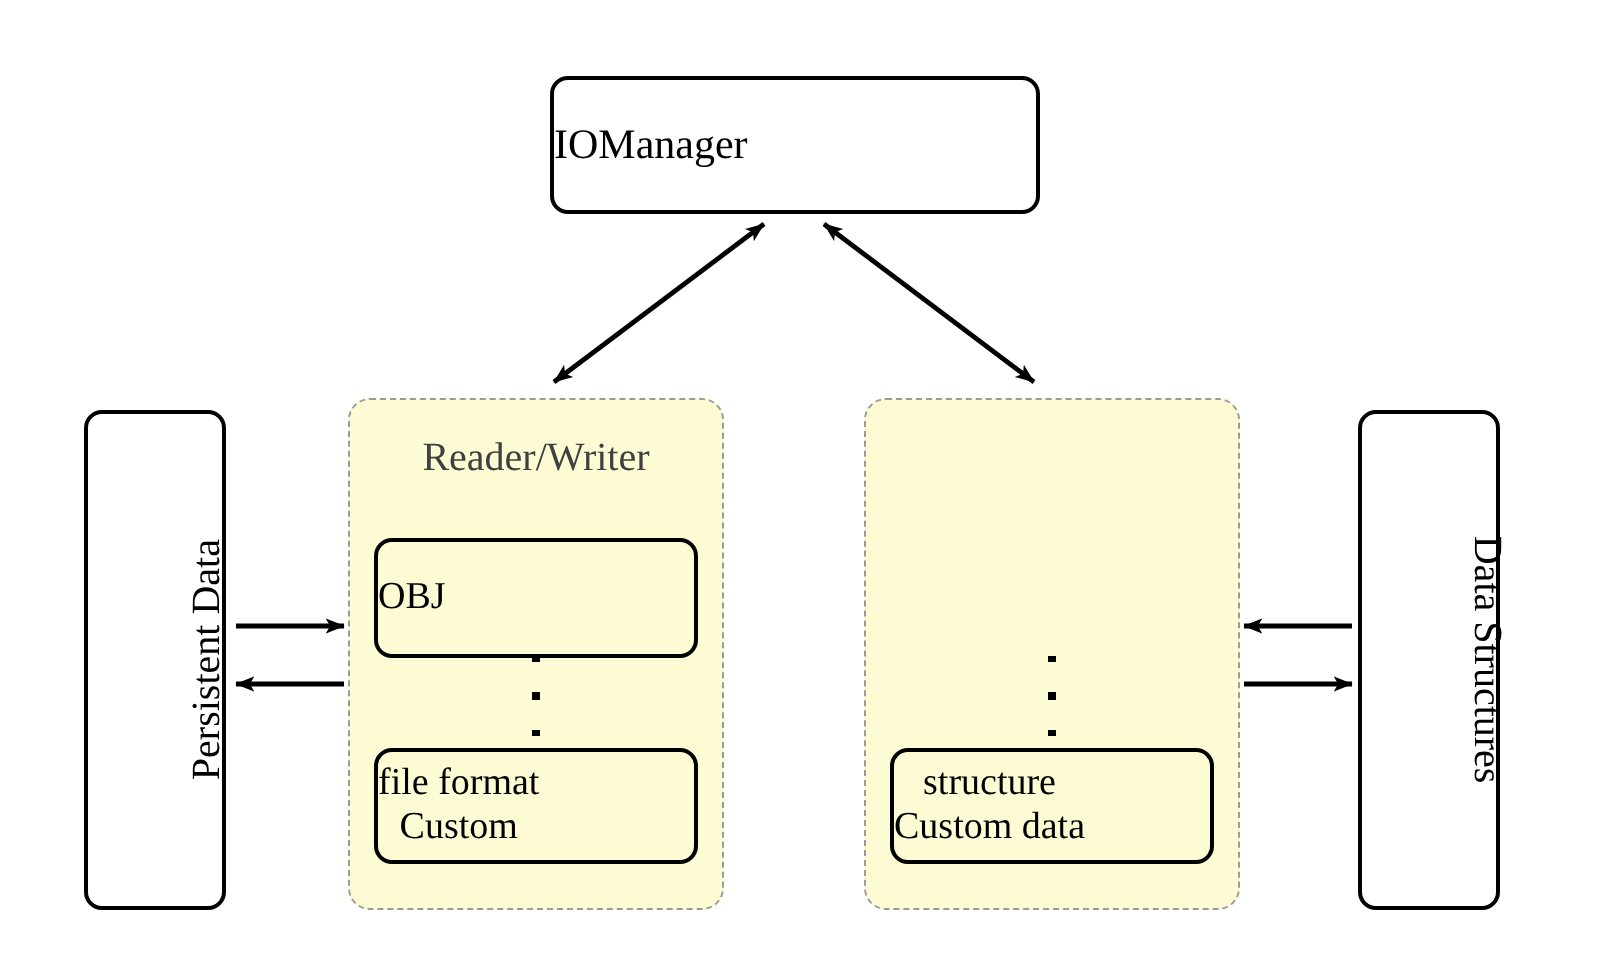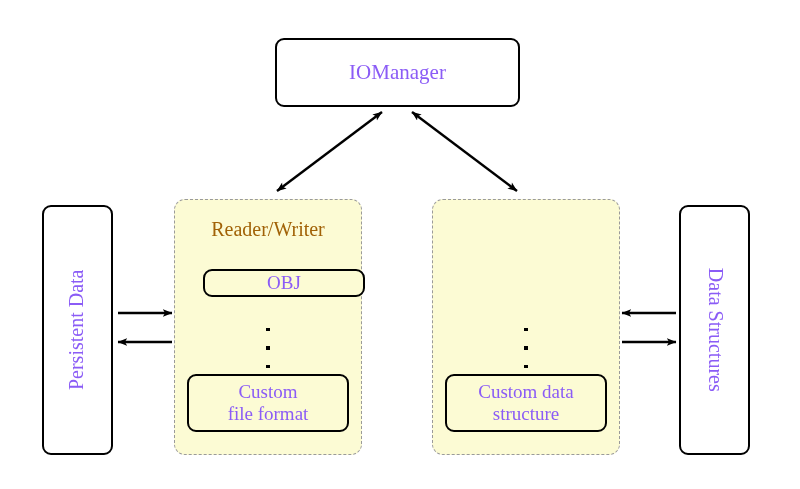--- a/index.html
+++ b/index.html
@@ -18,23 +18,23 @@
 
   
   .node {
     position: absolute;
     box-sizing: border-box;
     border: 2.6px solid #000000;
     border-radius: 9px;
     background: #ffffff;
     display: flex;
     align-items: center;
-    justify-content: center;
+    justify-content: flex-start;
     text-align: center;
-    color: #8b5cf6;
+    color: #000000;
     line-height: 1.18;
   }
 
   
   #io-manager {
     left: 275px;
     top: 38px;
     width: 245px;
     height: 69px;
     font-size: 21px;
@@ -66,36 +66,35 @@
   #group-readerwriter { left: 174px; width: 188px; }
   #group-importerexporter { left: 432px; width: 188px; }
 
   .group-title {
     position: absolute;
     top: 18px;
     left: 0;
     width: 100%;
     text-align: center;
     font-size: 20px;
-    color: #a16207;
+    color: #404040;
     white-space: nowrap;
   }
 
   
   .inner-node {
     background: #fcfbd4;
     font-size: 19px;
     left: 50%;
     transform: translateX(-50%);
   }
   .inner-top {
     width: 162px;
-    height: 28px;
+    height: 60px;
     top: 69px;
-    margin-left: 16px;
   }
   .inner-bottom {
     width: 162px;
     height: 58px;
     top: 174px;
   }
 
   
   .vdots {
     position: absolute;
@@ -175,37 +174,37 @@
     </div>
 
     <div class="vdots">
       <span></span>
       <span></span>
       <span></span>
     </div>
 
     <div class="node inner-node inner-bottom">
       <div>
+        <div>file format</div>
         <div>Custom</div>
-        <div>file format</div>
       </div>
     </div>
   </div>
 
   <div class="group" id="group-importerexporter">
 
 
 
     <div class="vdots">
       <span></span>
       <span></span>
       <span></span>
     </div>
 
     <div class="node inner-node inner-bottom">
       <div>
+        <div>structure</div>
         <div>Custom data</div>
-        <div>structure</div>
       </div>
     </div>
   </div>
 
 </div>
 
 </body></html>

